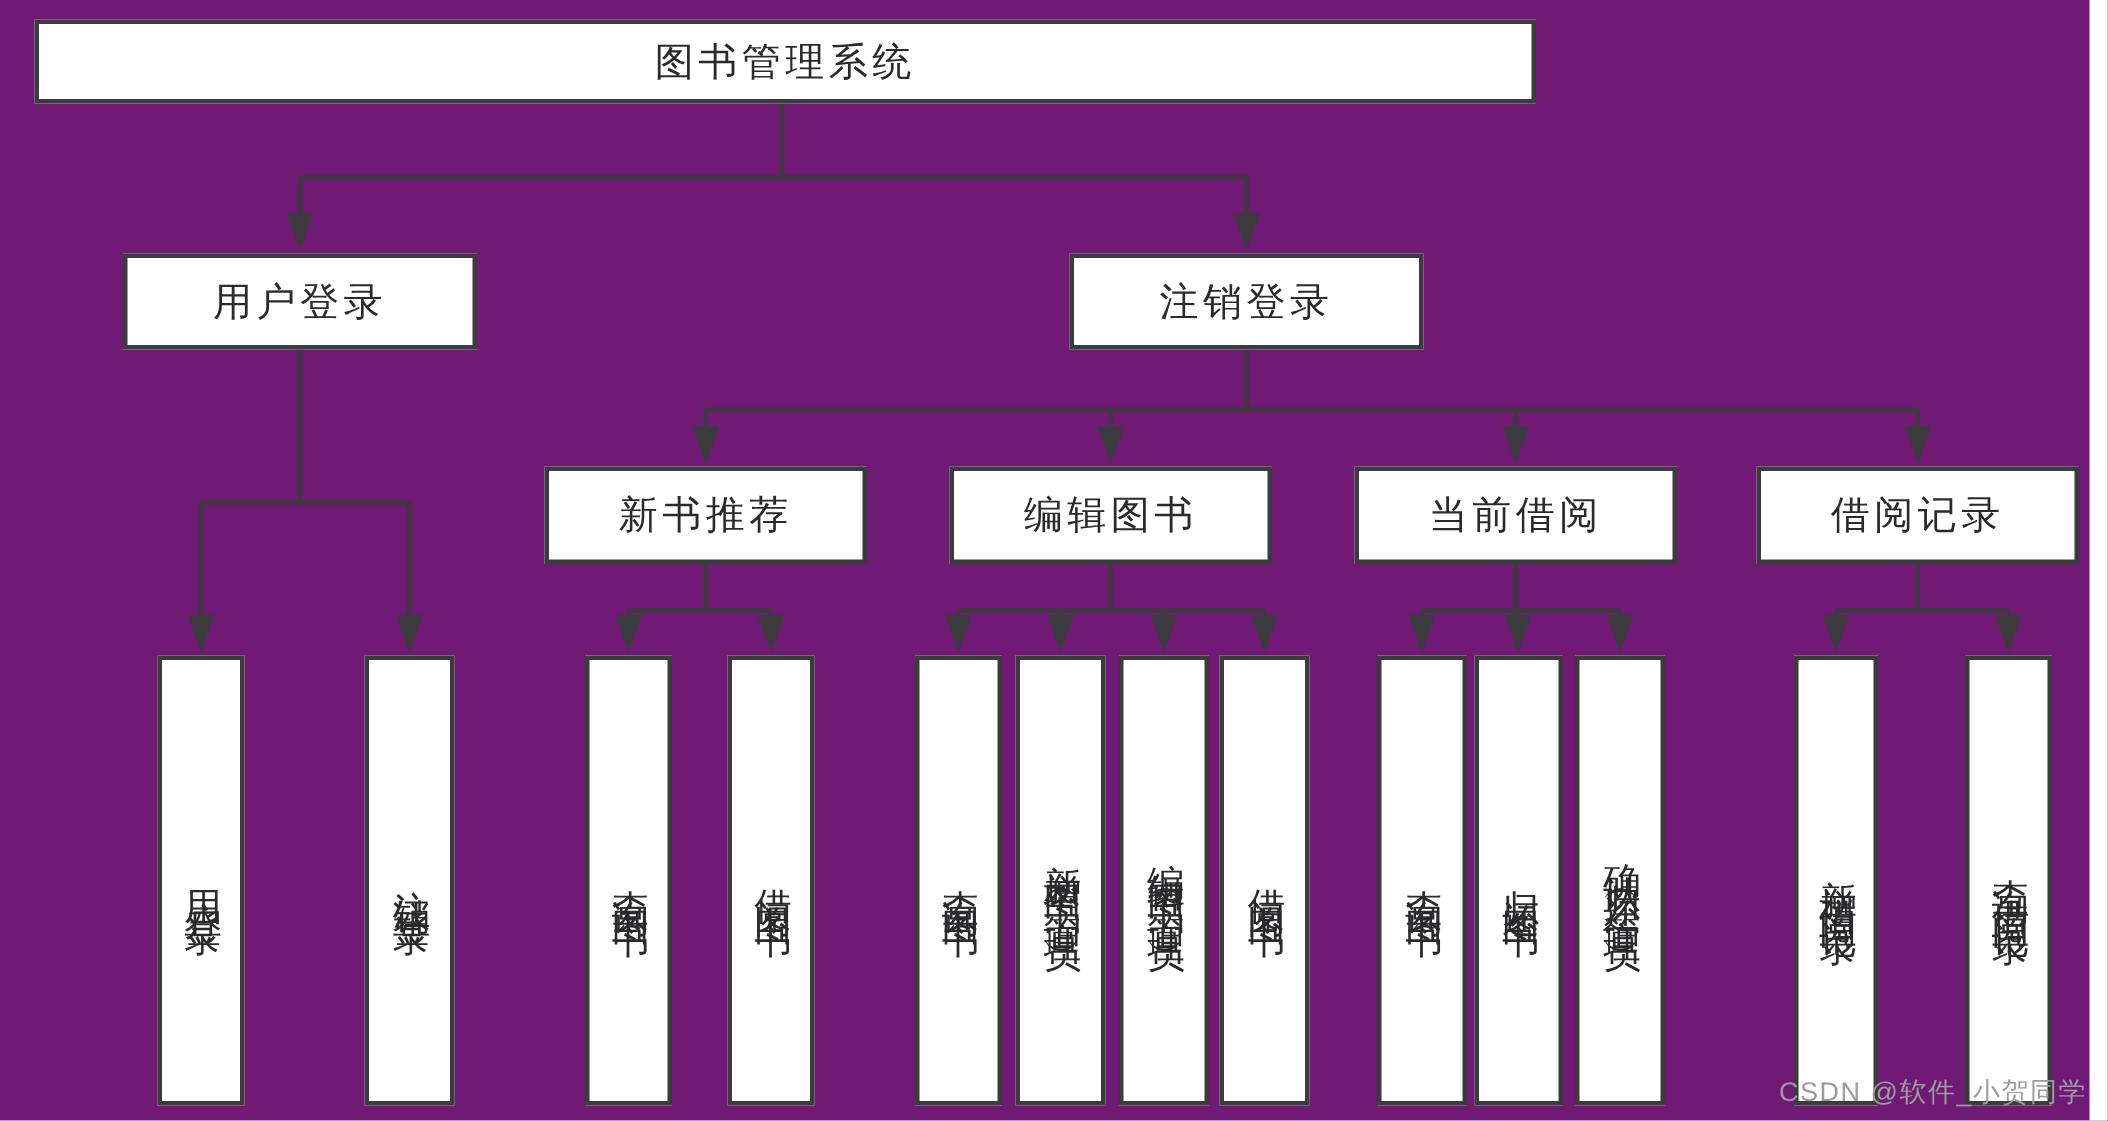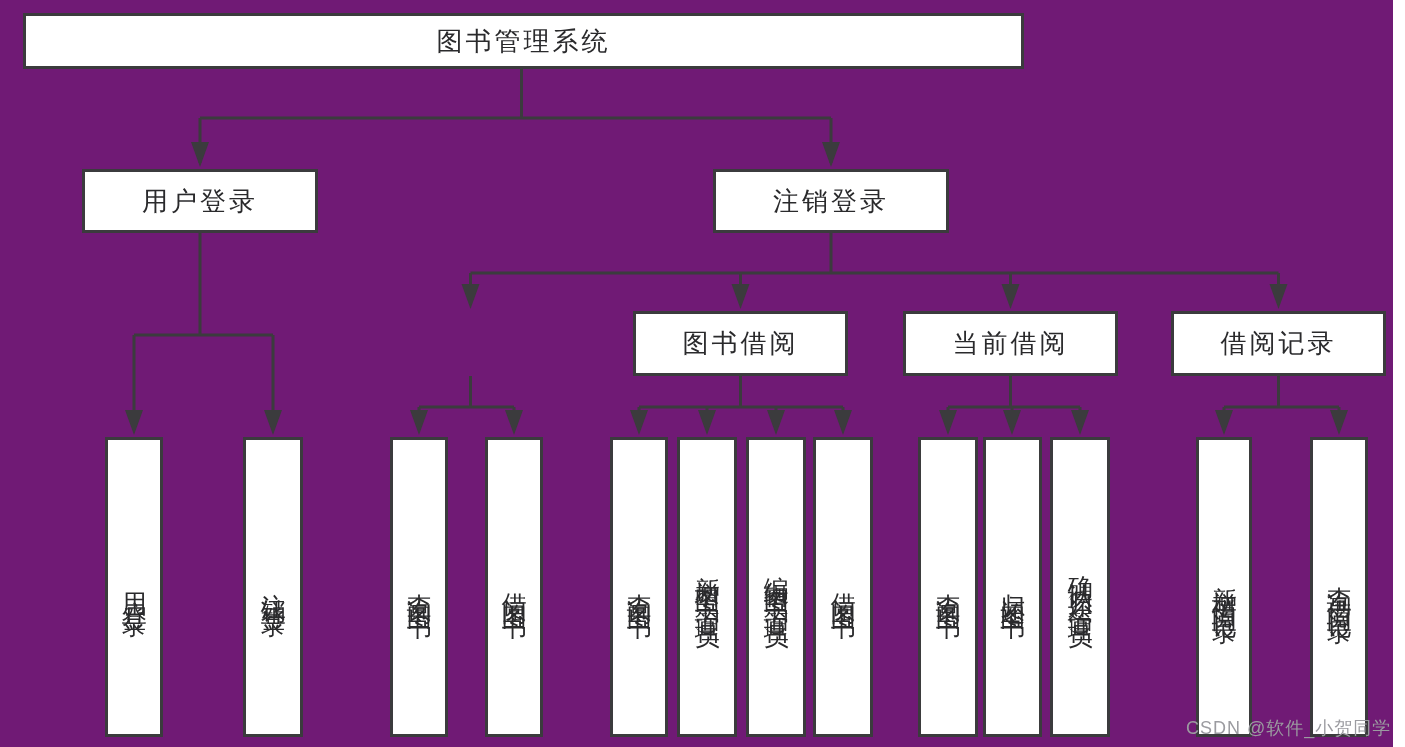--- a/index.html
+++ b/index.html
@@ -111,21 +111,22 @@
       <polygon points="1215,410 1233,410 1224,435"></polygon>
       <polygon points="1330,410 1348,410 1339,435"></polygon>
     </g>
   </svg>
 
   <div class="box" style="left:23px;top:13px;width:1001px;height:56px">图书管理系统</div>
 
   <div class="box" style="left:82px;top:169px;width:236px;height:64px">用户登录</div>
   <div class="box" style="left:713px;top:169px;width:236px;height:64px">注销登录</div>
 
-  <div class="box" style="left:633px;top:311px;width:215px;height:65px">图书借阅</div>
+  <div class="box" style="left:363px;top:311px;width:215px;height:65px">新书推荐</div>
+  <div class="box" style="left:633px;top:311px;width:215px;height:65px">编辑图书</div>
   <div class="box" style="left:1171px;top:311px;width:215px;height:65px">借阅记录</div>
   <div class="box" style="left:903px;top:311px;width:215px;height:65px">当前借阅</div>
 
   <div class="vbox" style="left:105px;top:437px;width:58px;height:300px">
     <span>用户登录</span>
   </div>
   <div class="vbox" style="left:243px;top:437px;width:60px;height:300px">
     <span>注销登录</span>
   </div>
 

